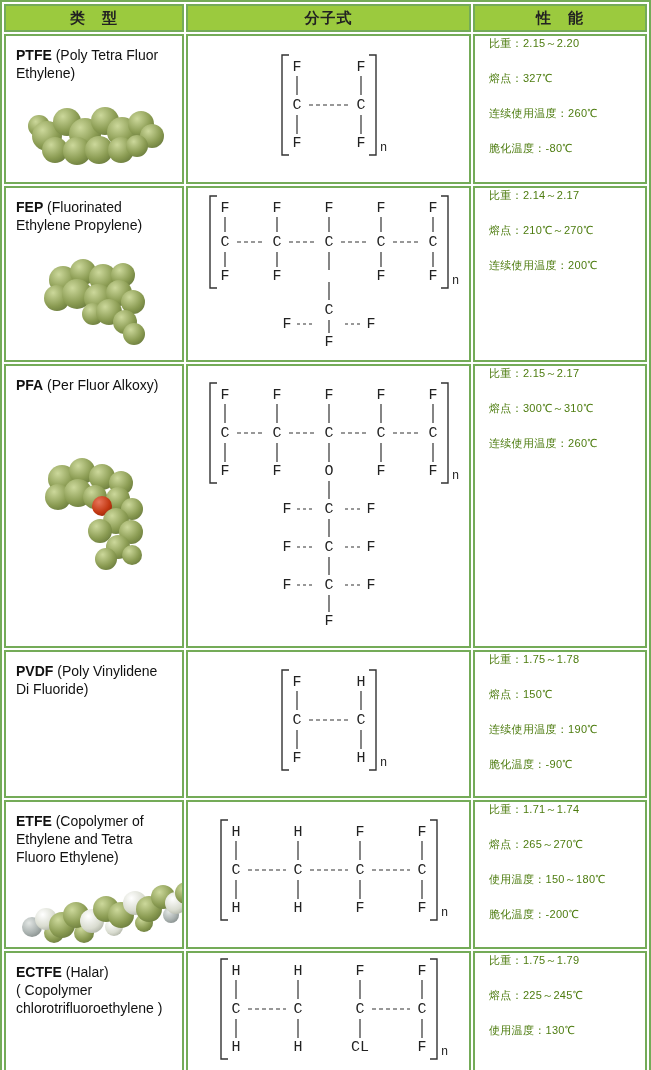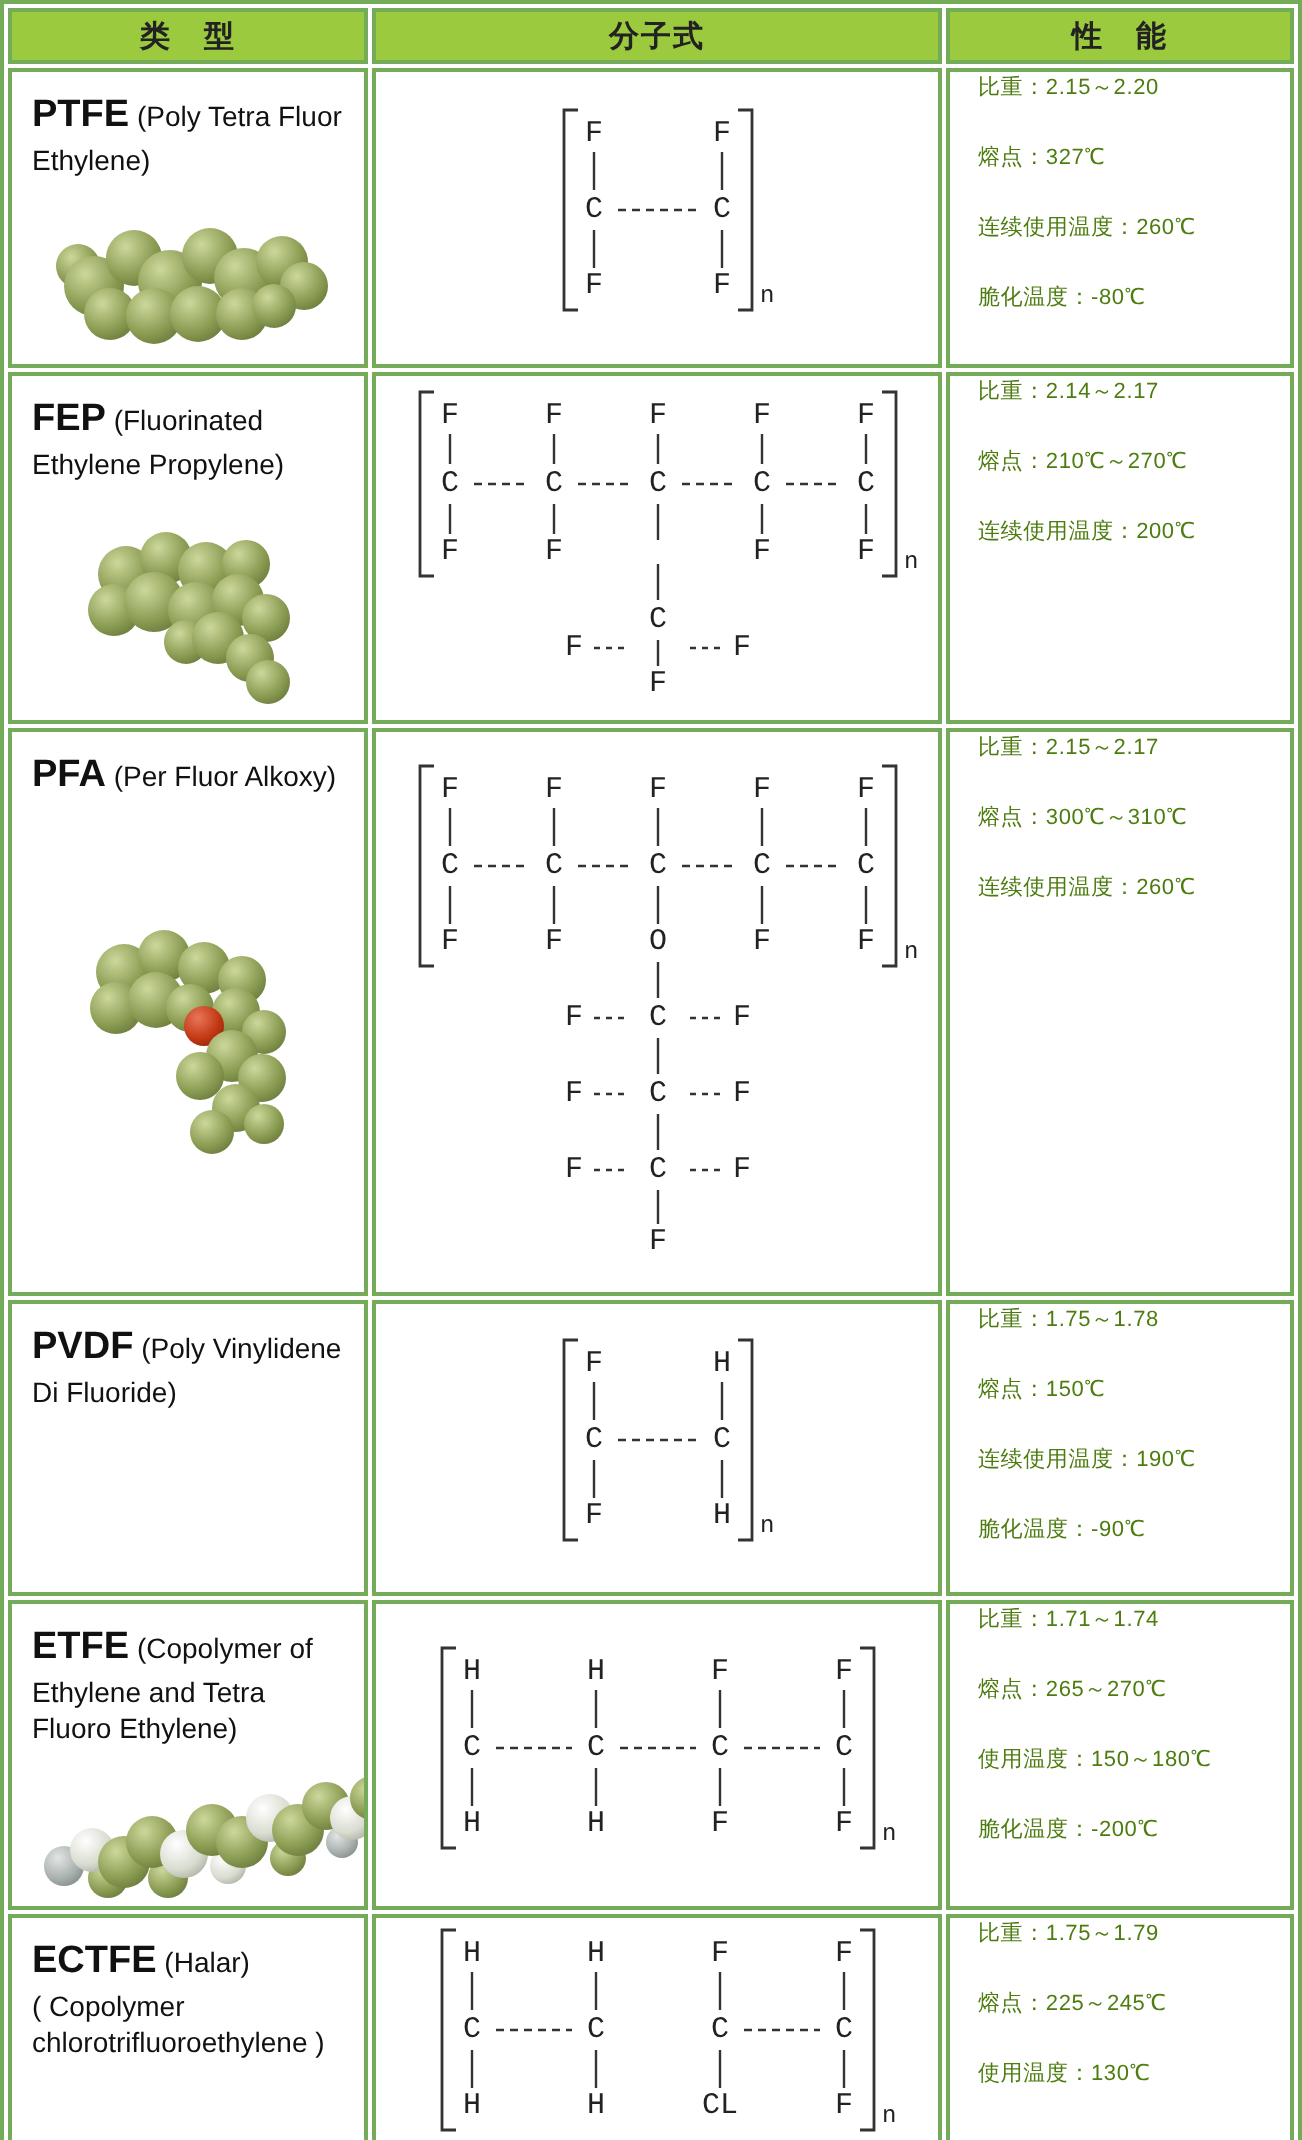--- a/index.html
+++ b/index.html
@@ -17,21 +17,21 @@
   td.hdr{
     background:var(--hdrbg);height:28px;vertical-align:middle;text-align:center;
     font-size:15px;font-weight:bold;letter-spacing:1px;color:#222;
   }
   col.c-type{width:180px}
   col.c-formula{width:285px}
   col.c-props{width:174px}
 
   td.type{padding:10px 8px 4px 10px;}
   .type-name{font-size:14px;line-height:1.3;color:#111;}
-  .type-name b{font-size:19px;}
+  .type-name b{font-size:14px;}
   .mol{display:block;margin:14px auto 0 auto;}
   .mol.etfe{margin-top:6px;}
 
   td.formula-cell{vertical-align:middle;}
   .formula-wrap{display:flex;justify-content:center;align-items:center;width:100%;height:100%;}
 
   td.props{padding:0 8px 4px 14px;}
   .props p{margin:0 0 20px 0;font-size:11px;letter-spacing:0.3px;color:#4d7c0f;white-space:nowrap;}
   .pt-1{padding-top:36px}
   .pt-2{padding-top:24px}

